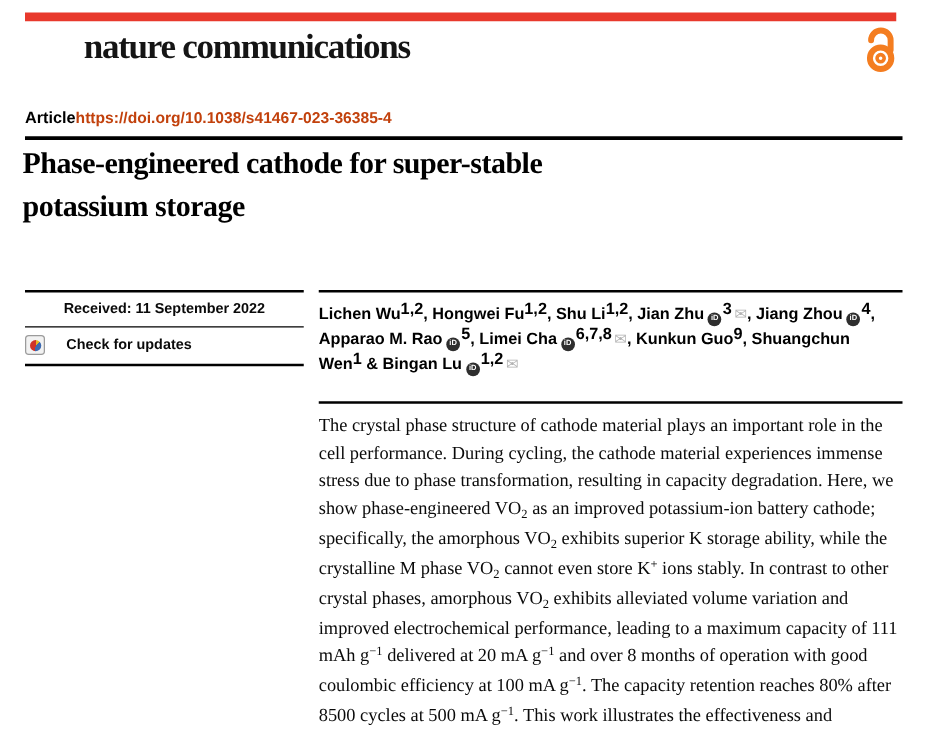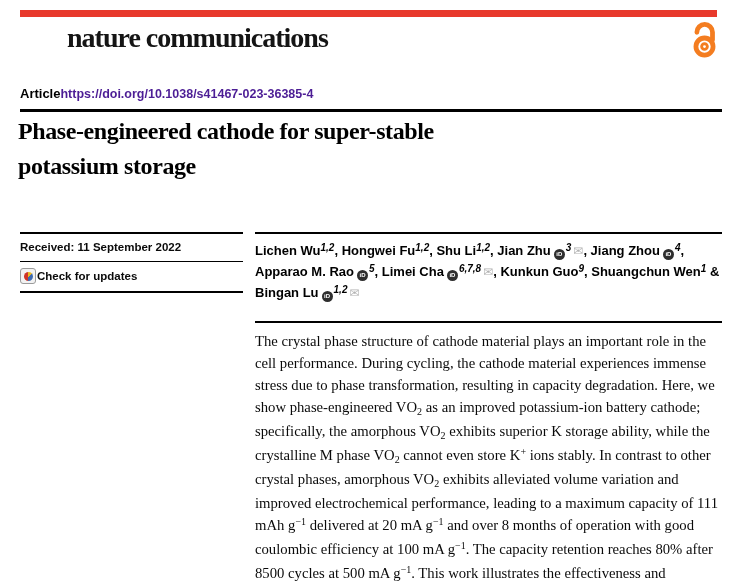--- a/index.html
+++ b/index.html
@@ -14,50 +14,50 @@
     font-family:"Liberation Serif",serif;font-weight:700;font-size:28px;
     letter-spacing:-1px;color:#151515;margin-left:48px;
   }
   .oa-icon{position:absolute;left:690px;top:18px;width:29px;height:40px;}
   
   .article-row{
     position:absolute;left:20px;top:86px;width:702px;
     display:flex;align-items:flex-end;
   }
   .article-type{font-size:13px;font-weight:700;color:#000;}
-  .doi-link{font-size:12.5px;font-weight:700;color:#4c1d95;text-decoration:none;}
+  .doi-link{font-size:12.5px;font-weight:700;color:#c2410c;text-decoration:none;}
   .rule-heavy{position:absolute;left:20px;top:109px;width:702px;height:2.5px;background:#000;}
   
   .paper-title{
     position:absolute;left:18px;top:114px;width:716px;
     font-family:"Liberation Serif",serif;font-weight:700;
     font-size:24px;line-height:35px;letter-spacing:-0.4px;color:#000;
     white-space:pre-line;
   }
   
   .columns{position:absolute;left:20px;top:232px;width:702px;display:flex;}
   .col-left{width:223px;border-top:2px solid #000;}
   .col-right{width:467px;margin-left:12px;border-top:2px solid #000;}
   .meta-row{
     border-bottom:1.5px solid #000;padding:7px 0 8px;
-    font-size:11.5px;font-weight:700;color:#0a0a0a;
+    font-size:11.5px;font-weight:700;color:#0a0a0a;text-align:center;
   }
   .meta-row.serif{font-family:"Liberation Serif",serif;font-weight:400;font-size:12.5px;}
-  .meta-row.last{border-bottom:2px solid #000;display:flex;align-items:center;gap:1px;padding:6px 0 7px;}
+  .meta-row.last{border-bottom:2px solid #000;display:flex;align-items:center;gap:17px;padding:6px 0 7px;}
   .crossmark{
     width:14px;height:14px;border:1.5px solid #9b9b9b;border-radius:3px;
     background:#f2f2f2;display:inline-flex;align-items:center;justify-content:center;flex:0 0 auto;
   }
   .crossmark .cm-circle{
     width:9px;height:9px;border-radius:50%;
     background:conic-gradient(#e8b723 0 14%, #3c69b0 14% 52%, #cf3327 52% 100%);
   }
   
   .authors{height:80px;padding-top:7px;font-size:13px;font-weight:700;line-height:20px;color:#000;box-sizing:content-box;}
-  .authors .a-sup{font-size:10px;position:relative;top:-4.5px;letter-spacing:0;font-style:italic;}
+  .authors .a-sup{font-size:13px;position:relative;top:-4.5px;letter-spacing:0;}
   .orcid-badge{
     display:inline-flex;align-items:center;justify-content:center;
     width:11px;height:11px;border-radius:50%;background:#2e2e2e;color:#fff;
     font-size:6px;font-weight:700;vertical-align:-1px;margin:0 1px 0 3px;
   }
   .envelope-icon{color:#b3b3b3;font-size:12px;font-weight:400;margin-left:2px;}
   
   .abstract{border-top:2px solid #000;padding-top:7px;}
   .abstract-text{
     font-family:"Liberation Serif",serif;font-size:14.7px;line-height:22px;color:#0a0a0a;

